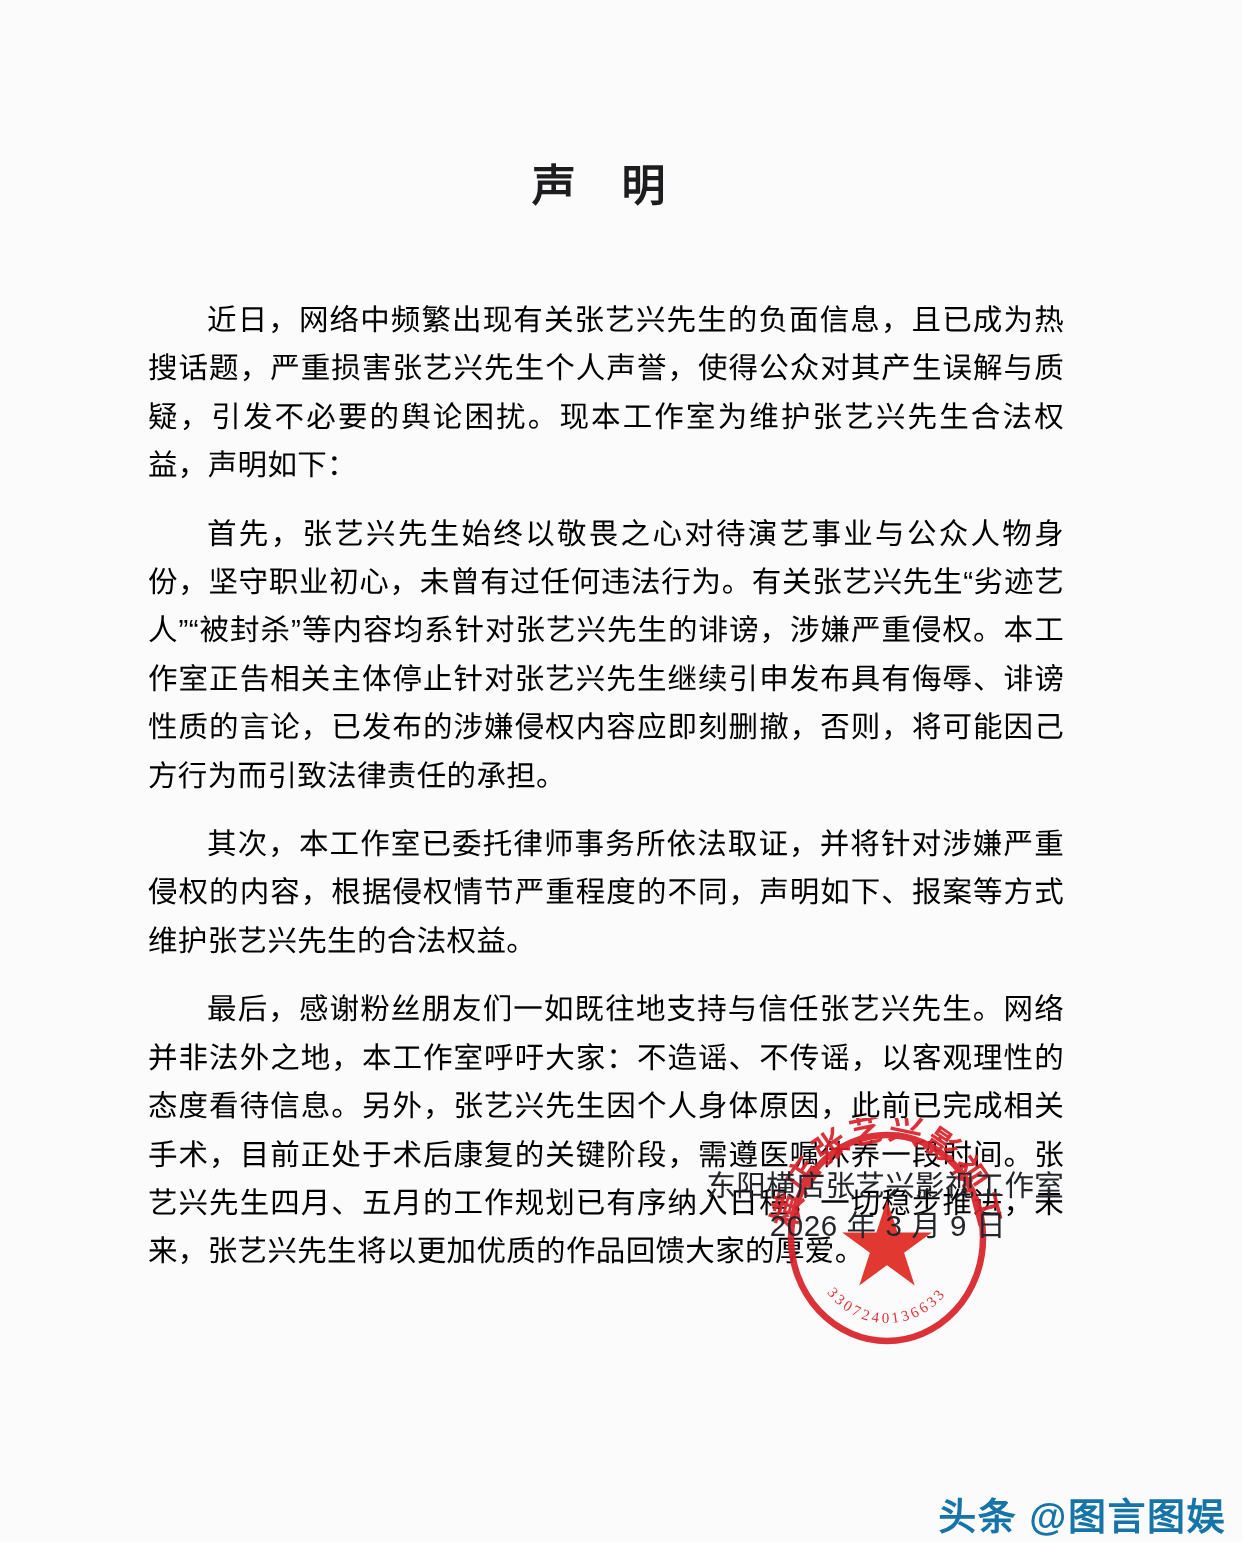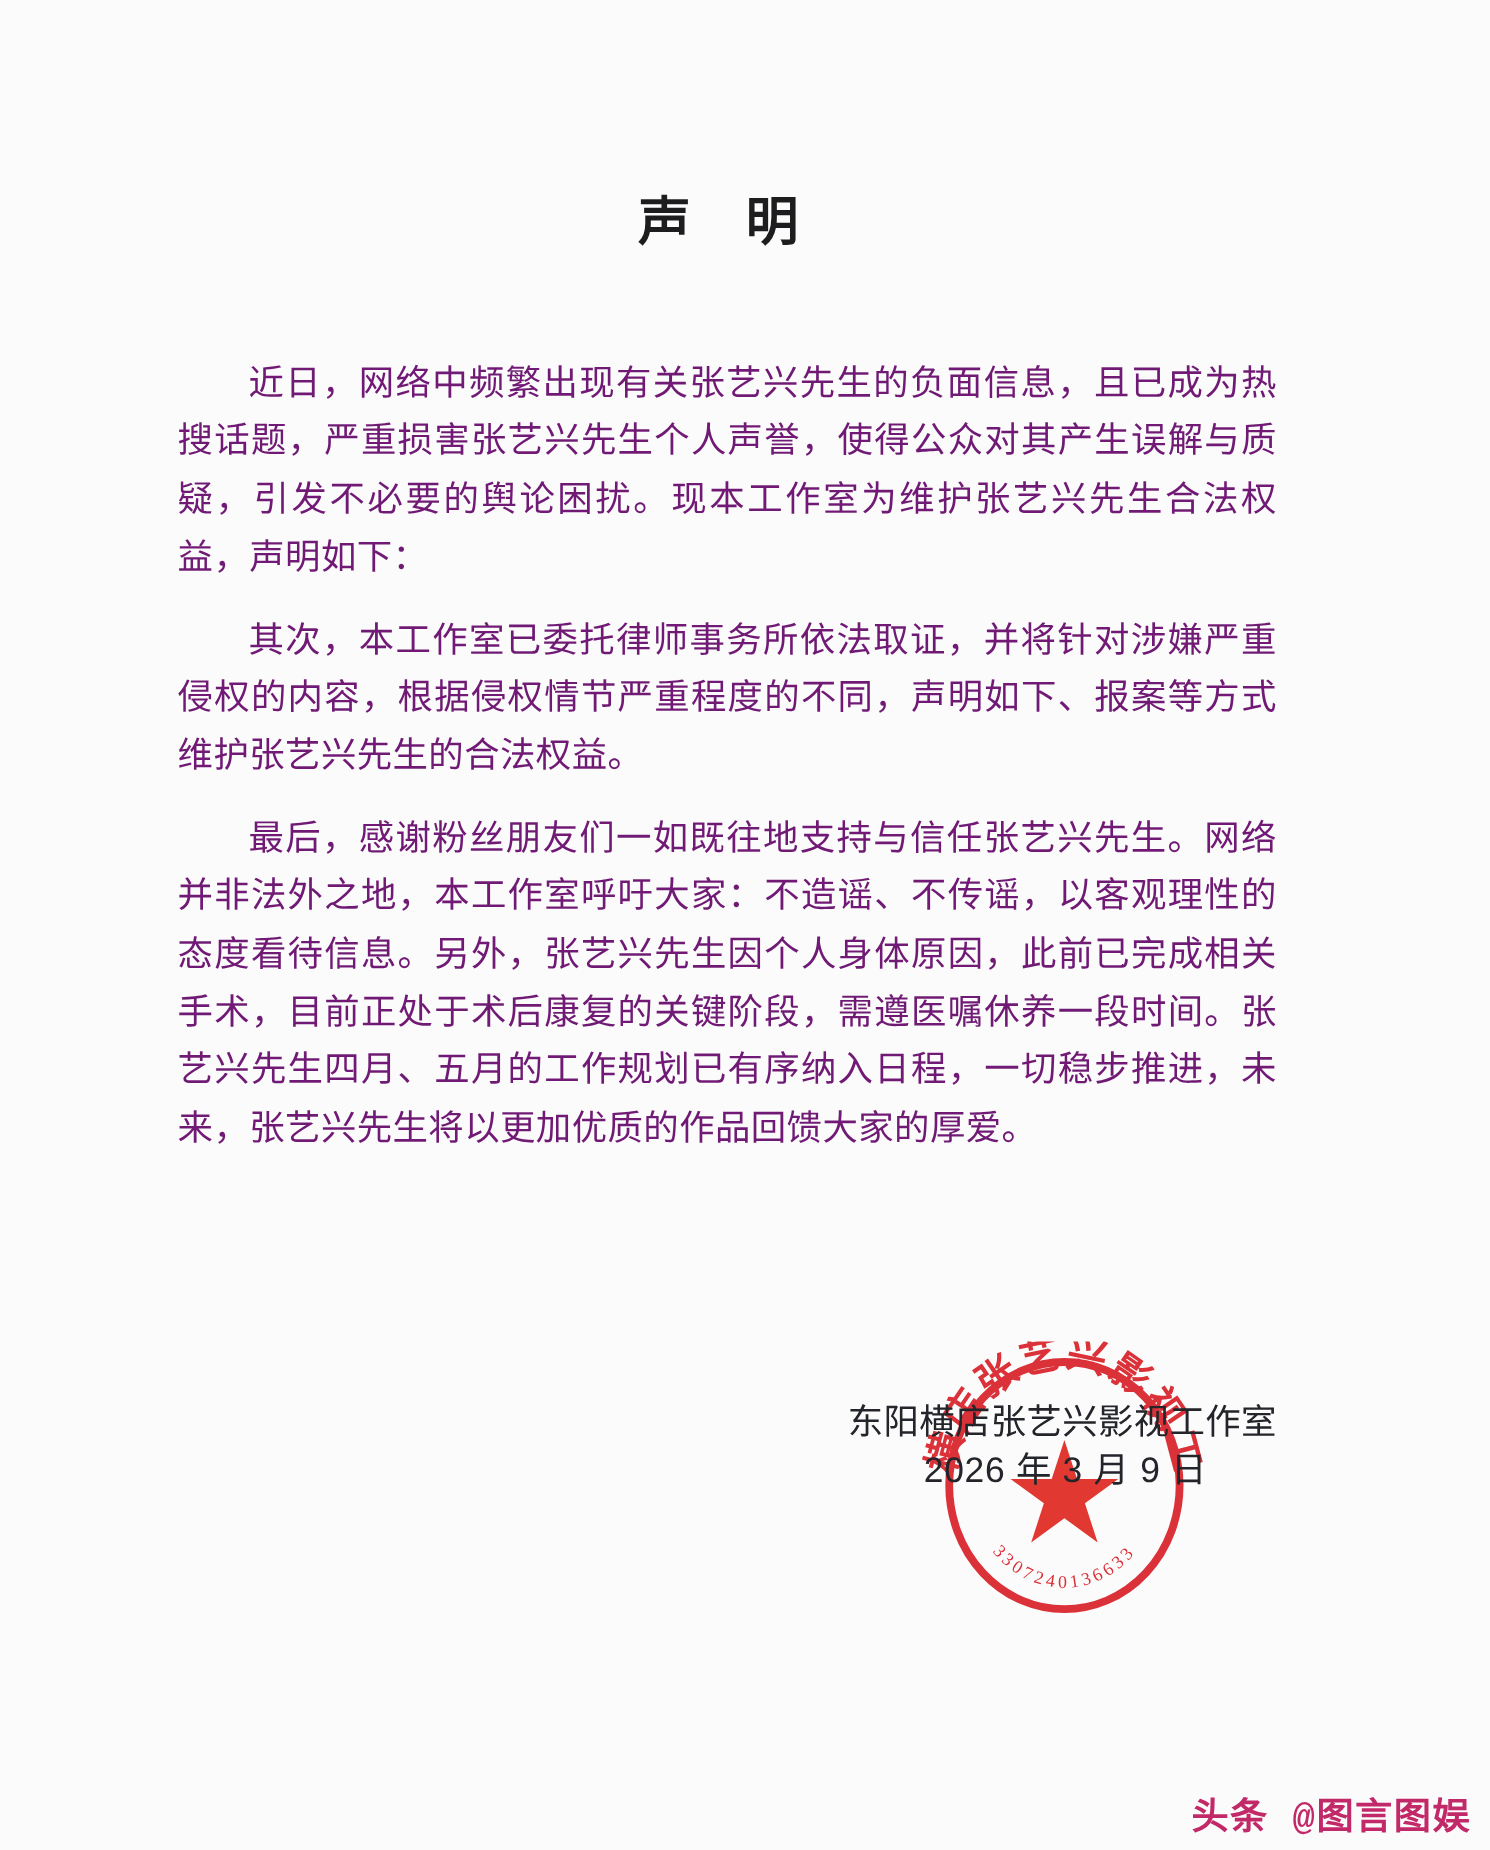--- a/index.html
+++ b/index.html
@@ -41,21 +41,21 @@
   .body-copy {
     position: absolute;
     top: 296px;
     left: 148px;
     width: 916px;
   }
 
   .para {
     font-size: 29.5px;
     line-height: 48.4px;
-    color: #701a75;
+    color: #000000;
     text-align: justify;
     text-justify: inter-ideograph;
     text-indent: 2em;
     margin: 0 0 20px 0;
     letter-spacing: 0.012em;
   }
   .para:last-child { margin-bottom: 0; }
 
   
   .signature {
@@ -90,39 +90,39 @@
     pointer-events: none;
     opacity: .93;
   }
   .seal svg { display: block; width: 100%; height: 100%; }
 
   
   .watermark {
     position: absolute;
     right: 16px;
     bottom: 6px;
-    font-size: 31px;
+    font-size: 38px;
     line-height: 38px;
     font-weight: 700;
-    color: #be185d;
+    color: #0369a1;
     letter-spacing: 0.04em;
     opacity: .92;
     white-space: nowrap;
-    font-family: Liberation Mono, monospace;
   }
 </style>
 </head>
 <body>
 
 <div class="page">
 
   <div class="doc-title">声　明</div>
 
   <div class="body-copy">
     <p class="para">近日，网络中频繁出现有关张艺兴先生的负面信息，且已成为热搜话题，严重损害张艺兴先生个人声誉，使得公众对其产生误解与质疑，引发不必要的舆论困扰。现本工作室为维护张艺兴先生合法权益，声明如下：</p>
+    <p class="para">首先，张艺兴先生始终以敬畏之心对待演艺事业与公众人物身份，坚守职业初心，未曾有过任何违法行为。有关张艺兴先生“劣迹艺人”“被封杀”等内容均系针对张艺兴先生的诽谤，涉嫌严重侵权。本工作室正告相关主体停止针对张艺兴先生继续引申发布具有侮辱、诽谤性质的言论，已发布的涉嫌侵权内容应即刻删撤，否则，将可能因己方行为而引致法律责任的承担。</p>
     <p class="para">其次，本工作室已委托律师事务所依法取证，并将针对涉嫌严重侵权的内容，根据侵权情节严重程度的不同，声明如下、报案等方式维护张艺兴先生的合法权益。</p>
     <p class="para">最后，感谢粉丝朋友们一如既往地支持与信任张艺兴先生。网络并非法外之地，本工作室呼吁大家：不造谣、不传谣，以客观理性的态度看待信息。另外，张艺兴先生因个人身体原因，此前已完成相关手术，目前正处于术后康复的关键阶段，需遵医嘱休养一段时间。张艺兴先生四月、五月的工作规划已有序纳入日程，一切稳步推进，未来，张艺兴先生将以更加优质的作品回馈大家的厚爱。</p>
   </div>
 
   <div class="signature">
     <div class="sig-org">东阳横店张艺兴影视工作室</div>
     <div class="sig-date">2026 年 3 月 9 日</div>
   </div>
 
   <div class="seal">

